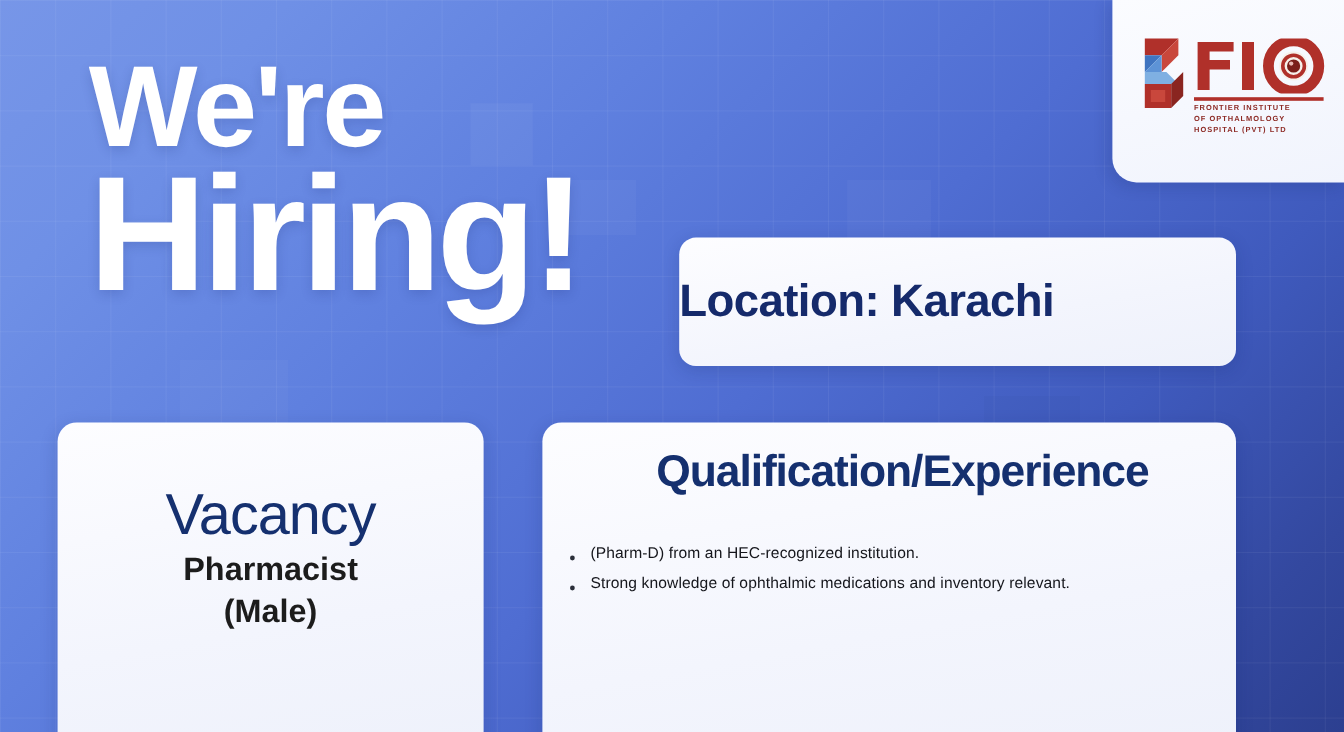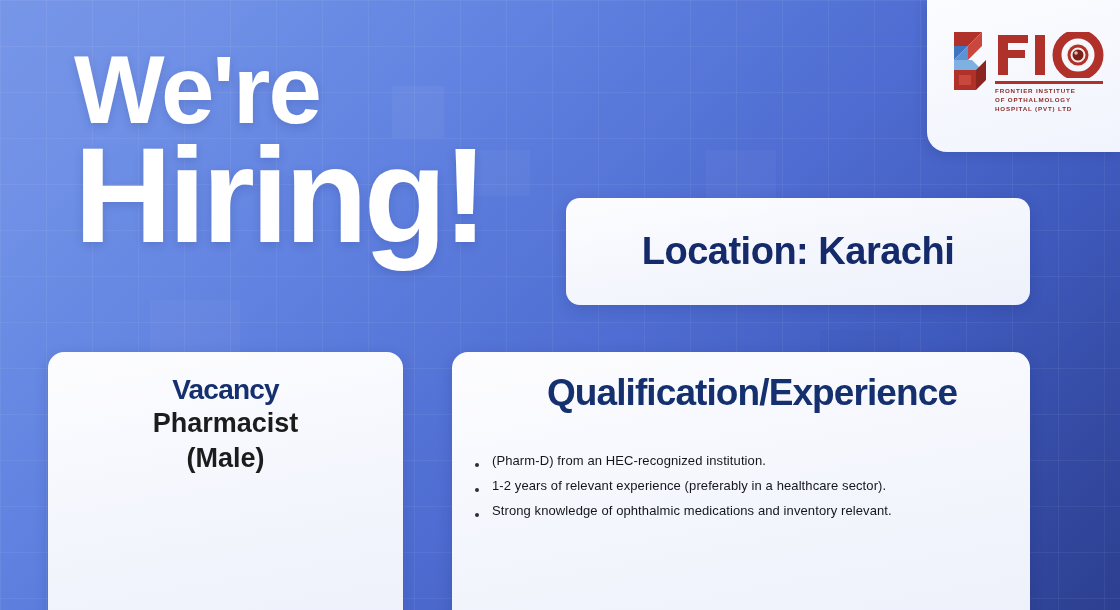--- a/index.html
+++ b/index.html
@@ -62,42 +62,43 @@
     position:absolute;
     background:linear-gradient(170deg,#fdfdff 0%,#f3f5fd 60%,#eef1fb 100%);
     border-radius:16px;
     box-shadow:0 4px 14px rgba(18,35,95,.18);
   }
 
   
   #location-card{
     left:566px; top:198px;
     width:464px; height:107px;
-    display:flex; align-items:center; justify-content:center;
+    display:flex; align-items:center; 
     border-radius:14px;
   }
   #location-card .txt{
     font-size:38px; font-weight:bold;
     color:#152a6b;
     letter-spacing:-.5px;
     white-space:nowrap;
   }
 
   
   #vacancy-card{
     left:48px; top:352px;
     width:355px; height:275px;
     border-radius:16px 16px 0 0;
     padding:22px 18px 0;
     text-align:center;
   }
   #vacancy-card .hdr{
-    font-size:28px; font-weight:bold;
+    font-size:48px; font-weight:normal;
     color:#15306f;
     letter-spacing:-.8px;
+    margin-top:28px;
   }
   #vacancy-card .job{
     font-size:27px; font-weight:bold;
     color:#1c1c1c;
     line-height:1.3;
   }
   #vacancy-card .job .sub{ display:block; }
 
   
   #qual-card{
@@ -195,21 +196,20 @@
       <span>Pharmacist</span>
       <span class="sub">(Male)</span>
     </div>
 
   </div>
 
   <div class="card" id="qual-card">
     <div class="hdr">Qualification/Experience</div>
     <ul>
       <li>(Pharm-D) from an HEC-recognized institution.</li>
-      <li>1-2 years of relevant experience (preferably in a healthcare sector).</li>
       <li>Strong knowledge of ophthalmic medications and inventory relevant.</li>
     </ul>
 
   </div>
 
   <div id="logo-plate">
     <div class="logo-wrap">
 
       <svg class="logo-mark" viewBox="0 0 44 62">
         <polygon points="6,2 34,2 20,16 6,16" fill="#b0302a"></polygon>

